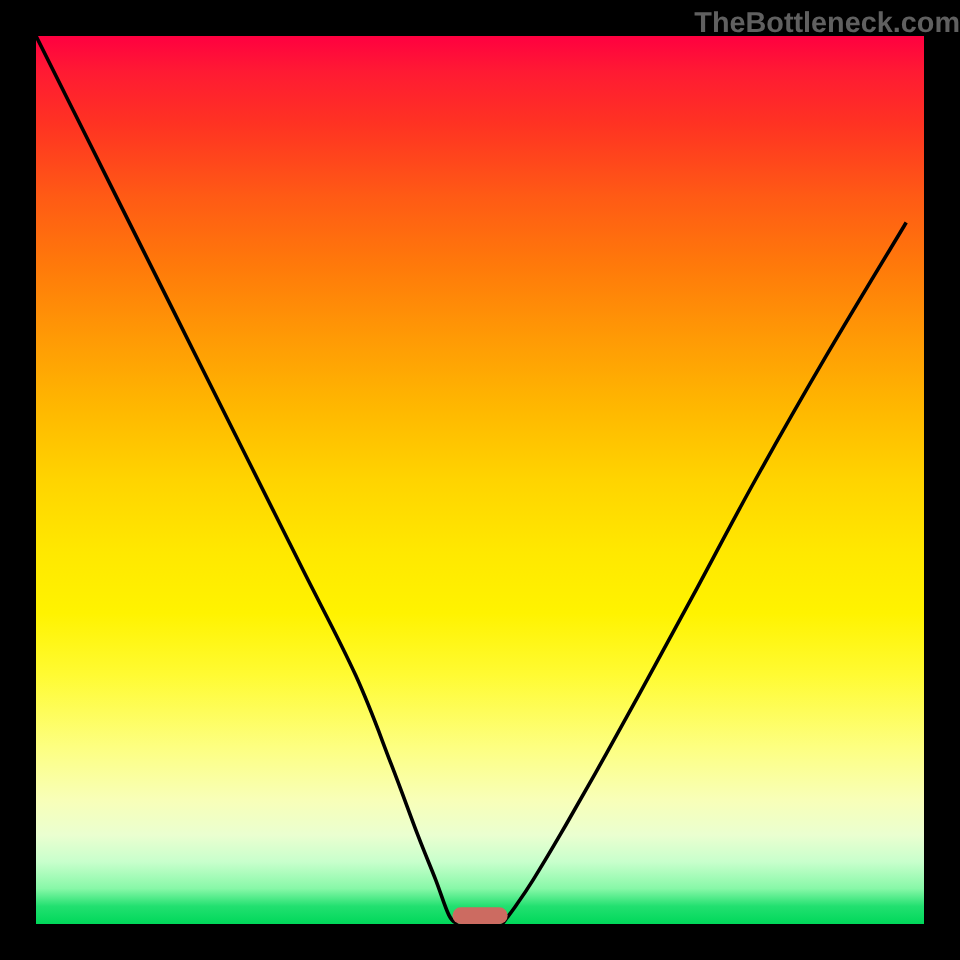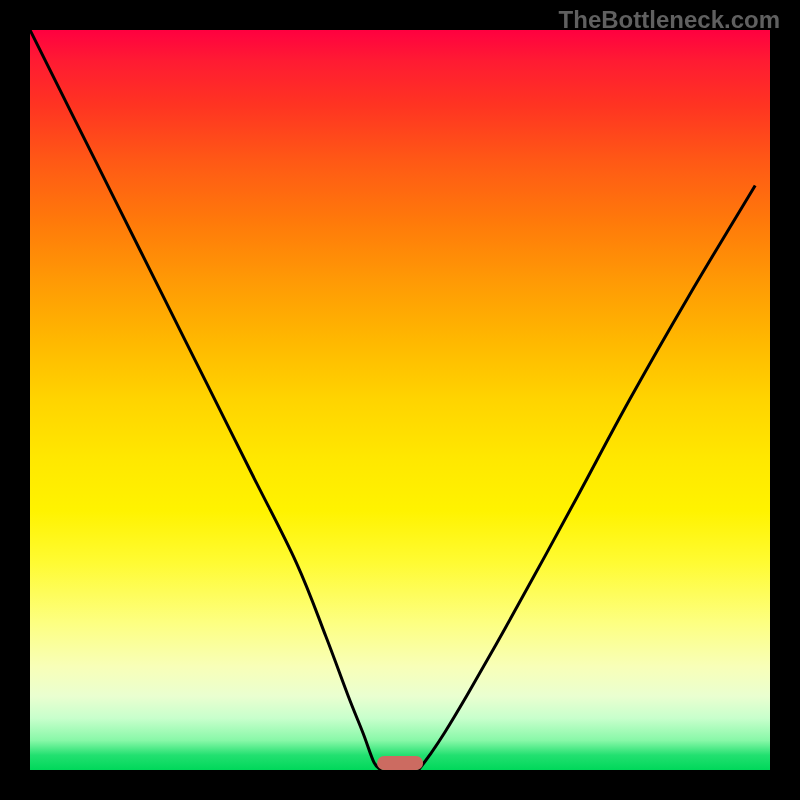--- a/index.html
+++ b/index.html
@@ -13,21 +13,21 @@
   }
   .outer {
     position: relative;
     width: 800px;
     height: 800px;
     background: #000;
   }
   .watermark {
     position: absolute;
     top: 6px;
-    right: 20px;
+    right: 0;
     color: #606060;
     font-size: 24px;
     font-weight: 600;
     letter-spacing: 0px;
     z-index: 5;
     user-select: none;
   }
   .plot {
     position: absolute;
     left: 30px;

